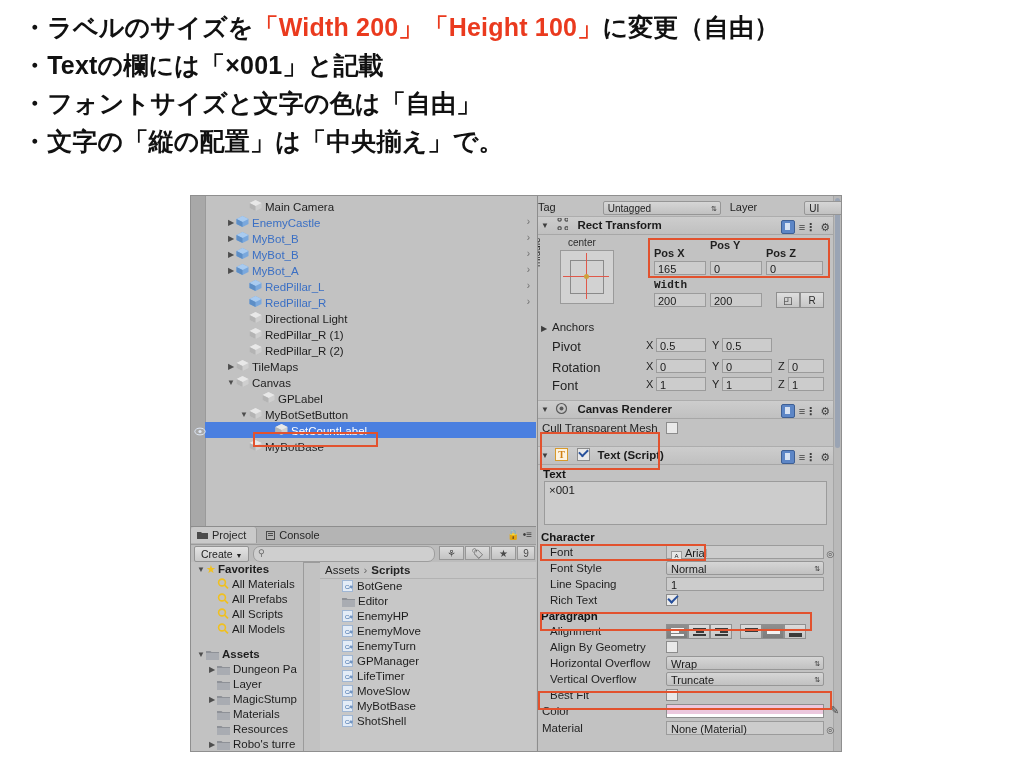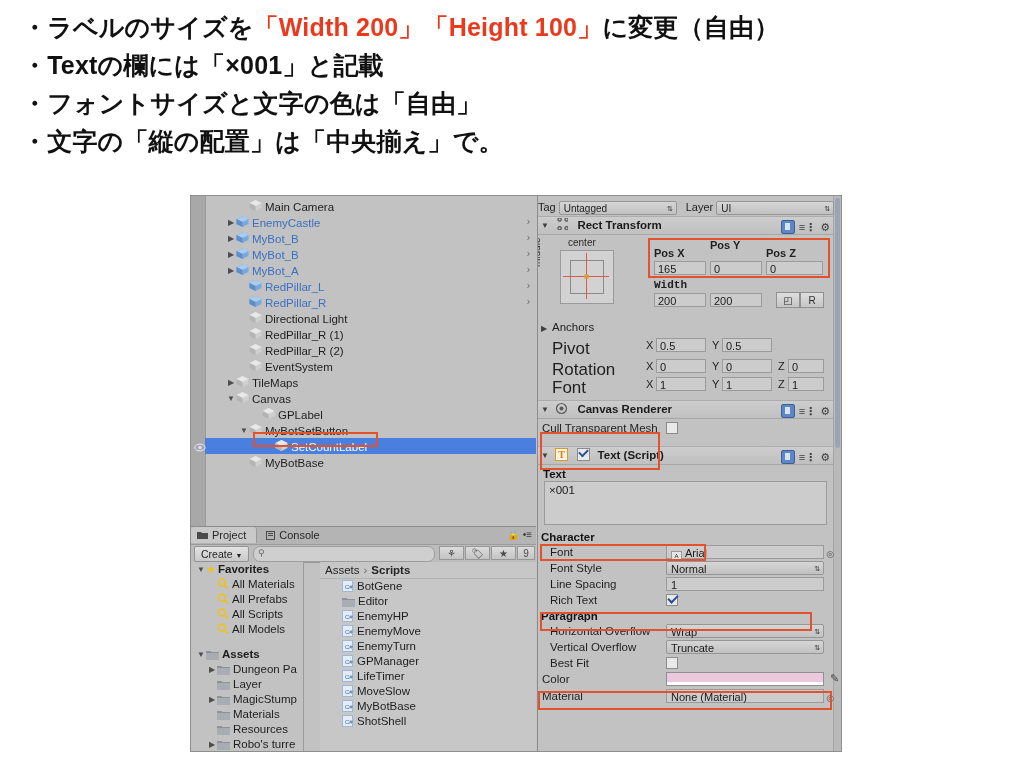--- a/index.html
+++ b/index.html
@@ -179,21 +179,21 @@
   .taglayer{
     height:18px;line-height:18px;padding-top:2px;
     text-align:right;white-space:nowrap;font-size:10.5px;
   }
   .taglayer .lbl{font-size:11px;color:#1f1f1f;margin-right:3px;}
   .popup{
     display:inline-block;position:relative;height:14px;line-height:14px;
     background:linear-gradient(#d6d6d6,#c1c1c1);
     border:1px solid #969696;border-radius:2px;
     font-size:10px;color:#232323;text-align:left;
-    padding:0 14px 0 4px;vertical-align:middle;box-sizing:border-box;
+    padding:0 14px 0 4px;vertical-align:middle;box-sizing:border-box;margin-left:44px;
   }
   .popup .caret{
     position:absolute;right:3px;top:0;font-size:7px;color:#3a3a3a;
     line-height:14px;
   }
 
   .comp-head{
     position:relative;height:17px;line-height:17px;
     background:linear-gradient(#cdcdcd,#c0c0c0);
     border-top:1px solid #adadad;border-bottom:1px solid #a7a7a7;
@@ -272,21 +272,21 @@
   .fld{
     position:absolute;height:14px;line-height:14px;
     background:#cccccc;border:1px solid #9b9b9b;
     font-size:11px;color:#1a1a1a;padding-left:3px;
     box-sizing:border-box;
   }
   .axis{
     position:absolute;font-size:11px;color:#1f1f1f;
   }
   .rowlbl{
-    position:absolute;font-size:17px;color:#1f1f1f;
+    position:absolute;font-size:13px;color:#1f1f1f;
   }
   #btn-blueprint,#btn-raw{
     position:absolute;height:16px;line-height:15px;text-align:center;
     background:linear-gradient(#dedede,#c6c6c6);
     border:1px solid #8f8f8f;font-size:10px;color:#2c2c2c;
     box-sizing:border-box;
   }
   #anchors-row{
     position:absolute;left:3px;top:86px;font-size:11.5px;color:#1f1f1f;
   }
@@ -433,25 +433,20 @@
           <div class="hrow"><span style="display:inline-block;width:32px;"></span><span class="tri none">&nbsp;</span><span class="cube"><svg width="13" height="11" viewBox="0 0 13 11">
                 <path d="M6.5 0L12.5 3v5L6.5 11 .5 8V3z" fill="#cfcfcf"></path>
                 <path d="M6.5 0L12.5 3 6.5 6 .5 3z" fill="#e8e8e8"></path>
                 <path d="M6.5 6v5L.5 8V3z" fill="#b4b4b4"></path>
               </svg></span><span class="hlabel">RedPillar_R (1)</span></div>
           <div class="hrow"><span style="display:inline-block;width:32px;"></span><span class="tri none">&nbsp;</span><span class="cube"><svg width="13" height="11" viewBox="0 0 13 11">
                 <path d="M6.5 0L12.5 3v5L6.5 11 .5 8V3z" fill="#cfcfcf"></path>
                 <path d="M6.5 0L12.5 3 6.5 6 .5 3z" fill="#e8e8e8"></path>
                 <path d="M6.5 6v5L.5 8V3z" fill="#b4b4b4"></path>
               </svg></span><span class="hlabel">RedPillar_R (2)</span></div>
-          <div class="hrow"><span style="display:inline-block;width:32px;"></span><span class="tri none">&nbsp;</span><span class="cube"><svg width="13" height="11" viewBox="0 0 13 11">
-                <path d="M6.5 0L12.5 3v5L6.5 11 .5 8V3z" fill="#cfcfcf"></path>
-                <path d="M6.5 0L12.5 3 6.5 6 .5 3z" fill="#e8e8e8"></path>
-                <path d="M6.5 6v5L.5 8V3z" fill="#b4b4b4"></path>
-              </svg></span><span class="hlabel">EventSystem</span></div>
           <div class="hrow"><span style="display:inline-block;width:19px;"></span><span class="tri">▶</span><span class="cube"><svg width="13" height="11" viewBox="0 0 13 11">
                 <path d="M6.5 0L12.5 3v5L6.5 11 .5 8V3z" fill="#cfcfcf"></path>
                 <path d="M6.5 0L12.5 3 6.5 6 .5 3z" fill="#e8e8e8"></path>
                 <path d="M6.5 6v5L.5 8V3z" fill="#b4b4b4"></path>
               </svg></span><span class="hlabel">TileMaps</span></div>
           <div class="hrow"><span style="display:inline-block;width:19px;"></span><span class="tri">▼</span><span class="cube"><svg width="13" height="11" viewBox="0 0 13 11">
                 <path d="M6.5 0L12.5 3v5L6.5 11 .5 8V3z" fill="#cfcfcf"></path>
                 <path d="M6.5 0L12.5 3 6.5 6 .5 3z" fill="#e8e8e8"></path>
                 <path d="M6.5 6v5L.5 8V3z" fill="#b4b4b4"></path>
               </svg></span><span class="hlabel">Canvas</span></div>
@@ -759,21 +754,52 @@
           <span class="val">1</span>
         </div>
 
         <div class="lrow">
           <span class="lab">Rich Text</span>
           <span class="cbox on"></span>
         </div>
 
         <div class="section-hdr">Paragraph</div>
 
-
+        <div class="lrow" id="align-row">
+          <span class="lab">Alignment</span>
+          <span class="abtn on" style="left:128px;">
+            <i style="left:4px;top:3px;width:13px;"></i>
+              <i style="left:4px;top:6px;width:8px;"></i>
+              <i style="left:4px;top:9px;width:13px;"></i>
+          </span>
+          <span class="abtn" style="left:150px;">
+            <i style="left:4px;top:3px;width:13px;"></i>
+              <i style="left:7px;top:6px;width:8px;"></i>
+              <i style="left:4px;top:9px;width:13px;"></i>
+          </span>
+          <span class="abtn" style="left:172px;">
+            <i style="left:4px;top:3px;width:13px;"></i>
+              <i style="left:9px;top:6px;width:8px;"></i>
+              <i style="left:4px;top:9px;width:13px;"></i>
+          </span>
+          <span class="abtn" style="left:202px;">
+            <i style="left:4px;top:3px;width:13px;height:4px;"></i>
+          </span>
+          <span class="abtn on" style="left:224px;">
+            <i style="left:4px;top:5px;width:13px;height:4px;"></i>
+          </span>
+          <span class="abtn" style="left:246px;">
+            <i style="left:4px;top:8px;width:13px;height:4px;"></i>
+          </span>
+        </div>
+
+        <div class="lrow">
+          <span class="lab">Align By Geometry</span>
+          <span class="cbox"></span>
+        </div>
 
         <div class="lrow">
           <span class="lab">Horizontal Overflow</span>
           <span class="val pop"><span>Wrap</span><span class="caret">⇅</span></span>
         </div>
 
         <div class="lrow">
           <span class="lab">Vertical Overflow</span>
           <span class="val pop"><span>Truncate</span><span class="caret">⇅</span></span>
         </div>

